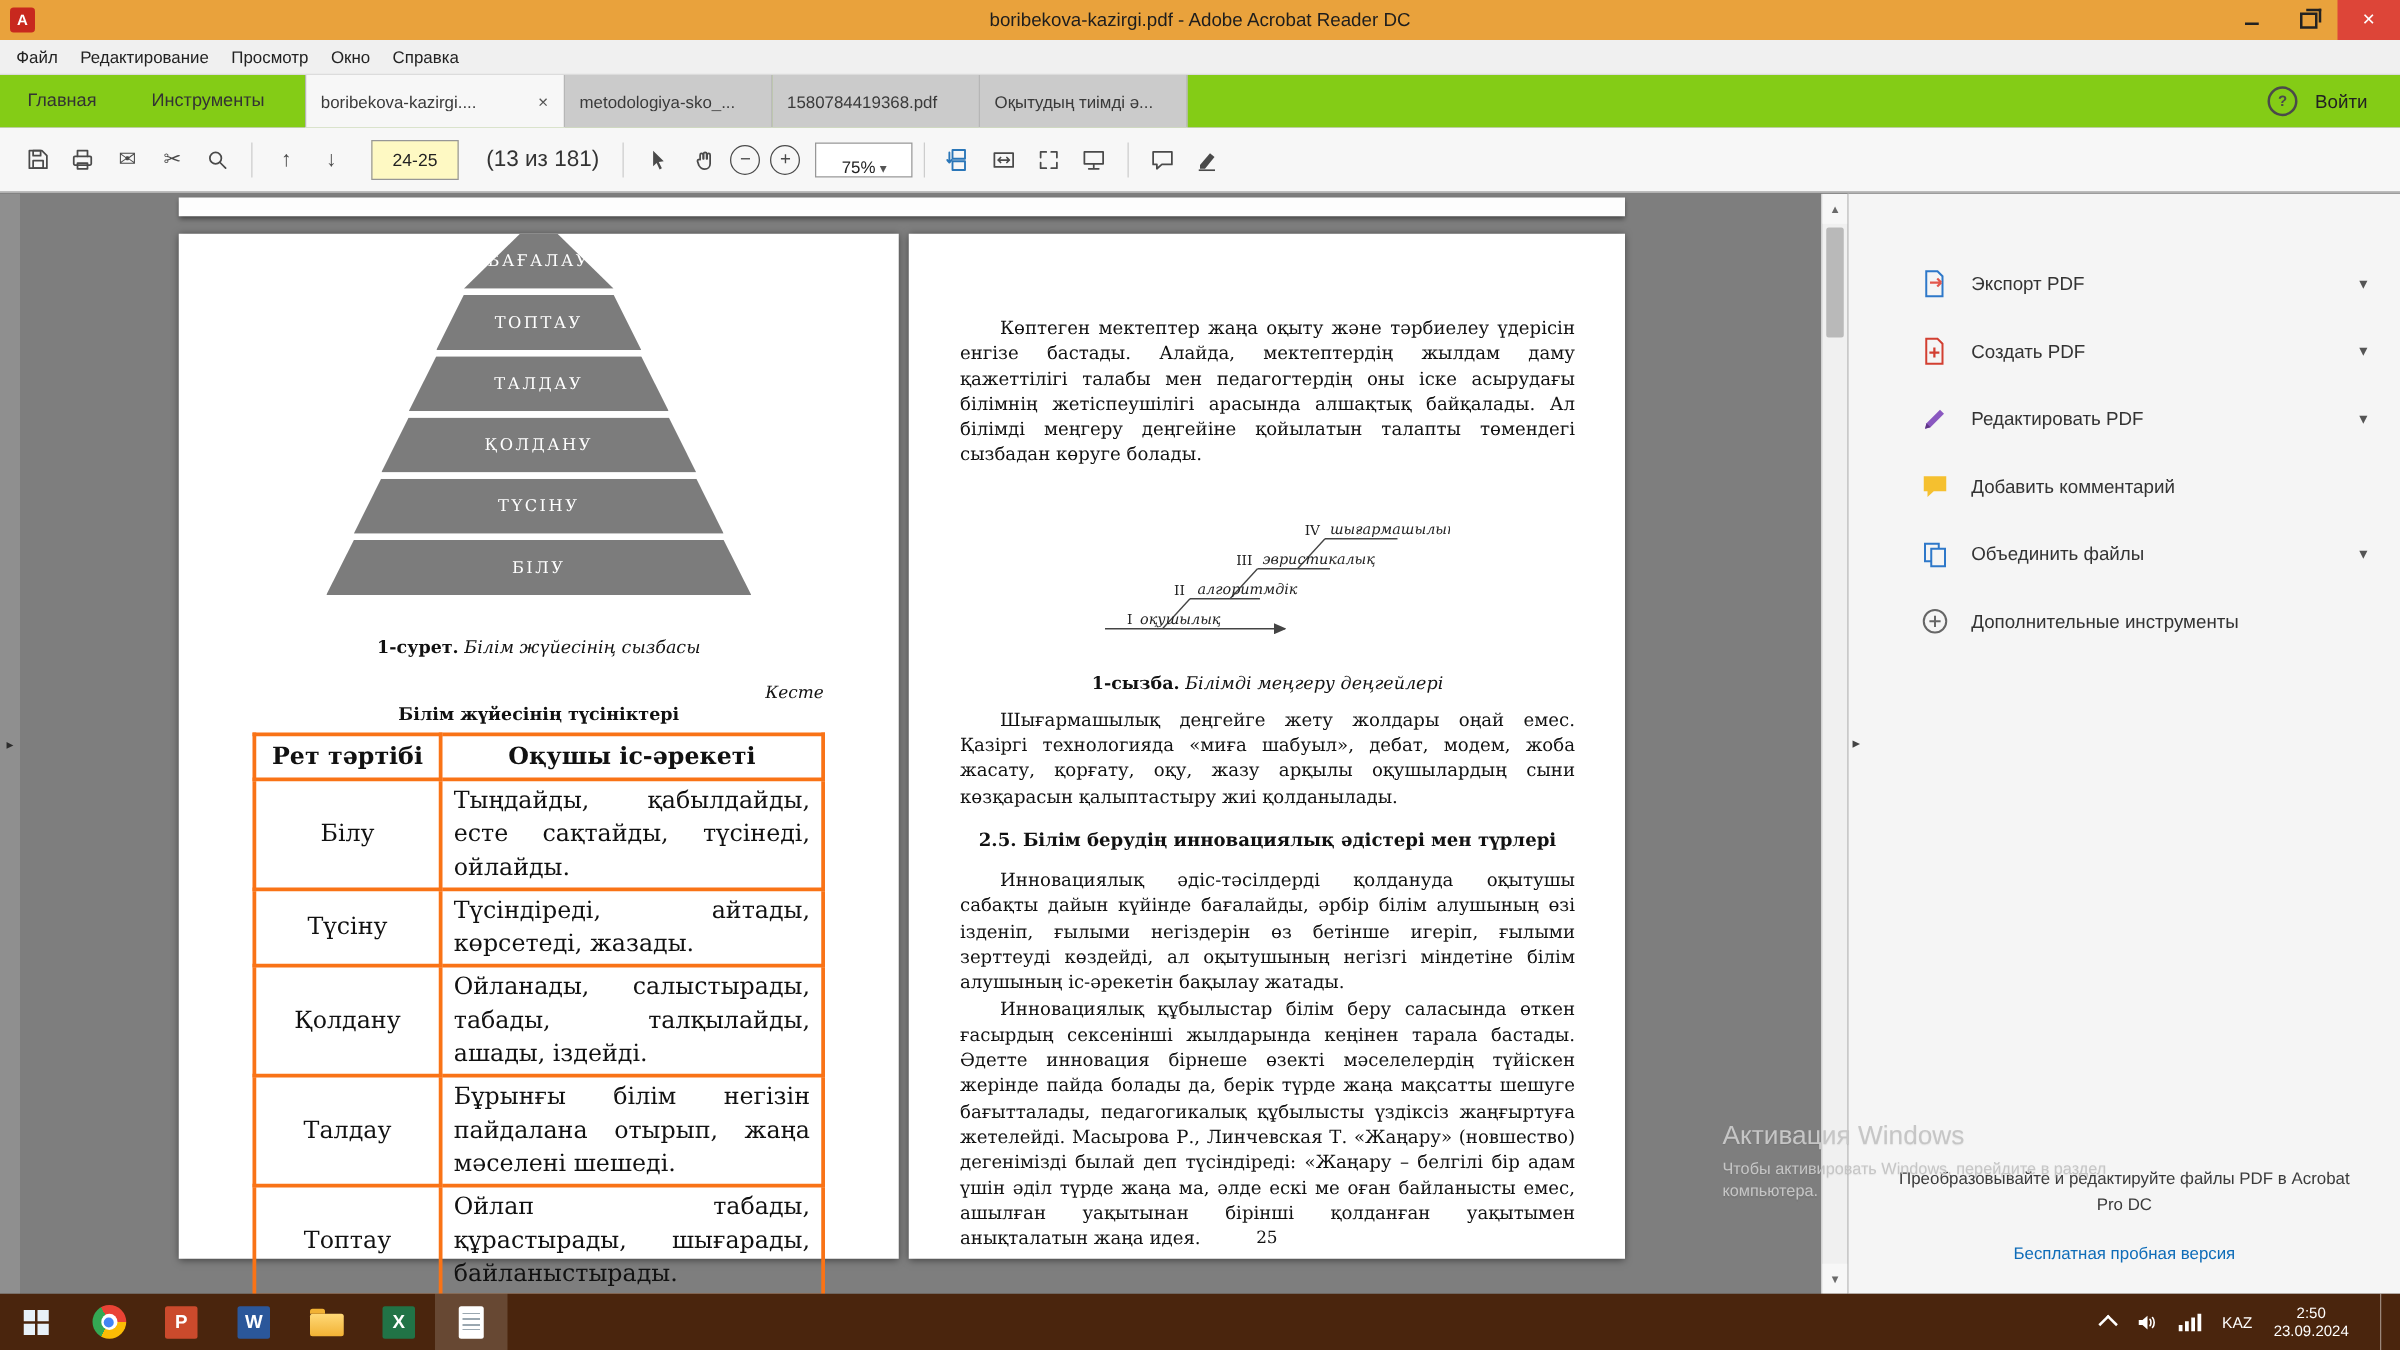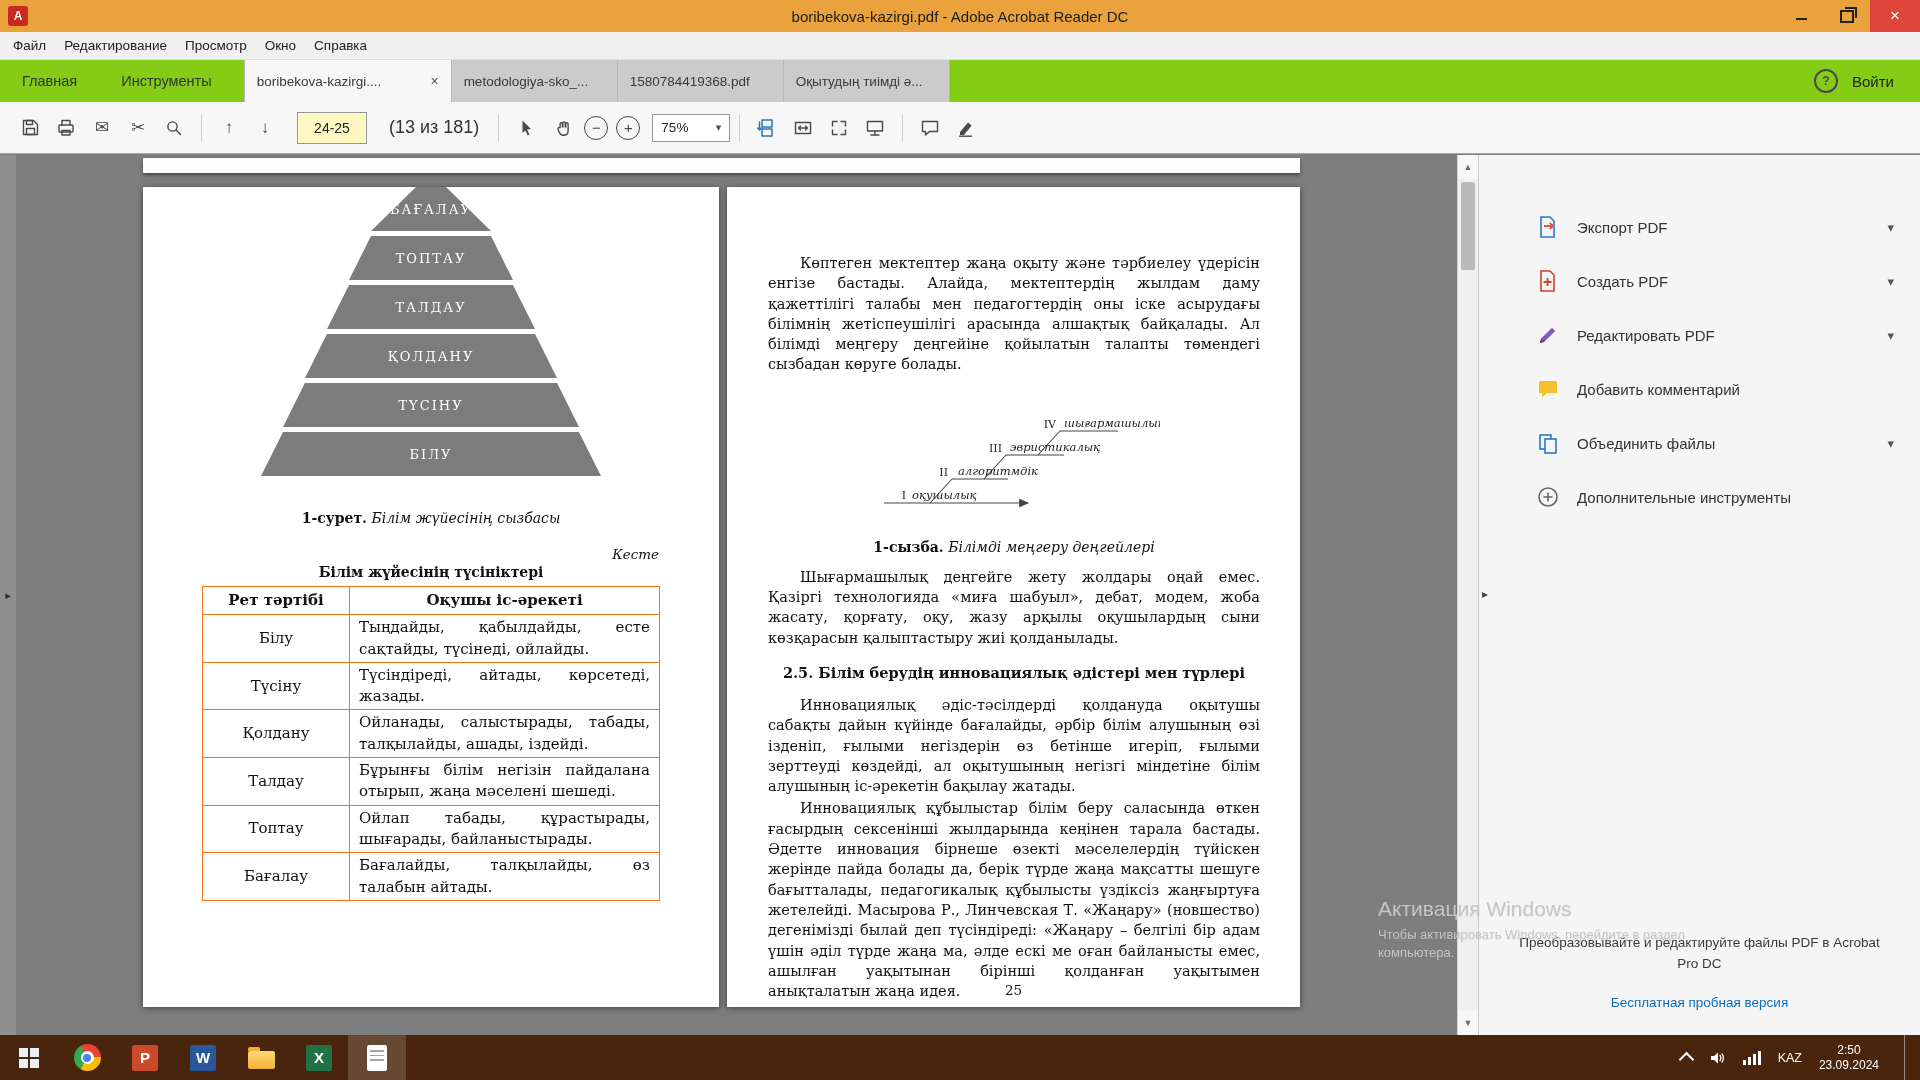--- a/index.html
+++ b/index.html
@@ -41,22 +41,22 @@
   .toolbar{position:absolute;top:102px;left:0;right:0;height:52px;background:#f7f7f7;border-bottom:1px solid #a9a9a9;
     display:flex;align-items:center;padding-left:12px;box-sizing:border-box;}
   .ticon{width:36px;height:36px;display:flex;align-items:center;justify-content:center;color:#4a4a4a;font-size:17px;}
   .ticon svg{display:block;}
   .tsep{width:1px;height:28px;background:#cdcdcd;margin:0 9px;}
   .page-box{width:64px;height:28px;border:1px solid #979797;background:#fef9c3;text-align:center;font-size:14px;
     font-family:"Liberation Sans",sans-serif;color:#222;margin:0 14px;}
   .page-count{font-size:18px;color:#333;margin:0 10px 0 8px;white-space:nowrap;}
   .circle-btn{width:22px;height:22px;border:1.5px solid #4a4a4a;border-radius:50%;display:flex;align-items:center;
     justify-content:center;font-size:15px;color:#4a4a4a;line-height:1;}
-  .zoom-box{width:78px;height:28px;border:1px solid #979797;background:#fff;display:flex;align-items:center;
-    padding:0 8px;font-size:13.5px;color:#222;margin-left:8px;box-sizing:border-box;}
+  .zoom-box{width:78px;height:28px;border:1px solid #979797;background:#fff;display:flex;align-items:flex-end;
+    padding:0 20px;font-size:13.5px;color:#222;margin-left:8px;box-sizing:border-box;}
   .zoom-box .chev{margin-left:auto;color:#555;font-size:11px;}
 
   
   .navstrip{position:absolute;left:0;top:155px;bottom:45px;width:16px;background:#8f8f8f;border-right:1px solid #6e6e6e;
     display:flex;align-items:center;justify-content:center;color:#2c2c2c;font-size:11px;}
   .docarea{position:absolute;left:16px;top:155px;width:1462px;bottom:45px;background:#7e7e7e;overflow:hidden;}
   .remnant{position:absolute;top:3px;left:127px;width:1157px;height:15px;background:#fdfdfd;box-shadow:0 2px 4px rgba(0,0,0,.45);}
   .page{position:absolute;top:32px;background:#fff;box-shadow:0 1px 6px rgba(0,0,0,.5);
     font-family:"DejaVu Serif","Liberation Serif",serif;color:#111;box-sizing:border-box;}
   .page24{left:127px;width:576px;height:820px;}
@@ -78,21 +78,21 @@
   .l3{width:208px;clip-path:polygon(10.6% 0,89.4% 0,100% 100%,0 100%);}
   .l4{width:252px;clip-path:polygon(8.7% 0,91.3% 0,100% 100%,0 100%);}
   .l5{width:296px;clip-path:polygon(7.4% 0,92.6% 0,100% 100%,0 100%);}
   .l6{width:340px;clip-path:polygon(6.5% 0,93.5% 0,100% 100%,0 100%);}
   .fig-cap{margin-top:34px;text-align:center;font-size:14px;}
   .fig-cap .b{font-weight:bold;}
   .fig-cap .i{font-style:italic;}
   .kes{margin:20px 60px 0 0;text-align:right;font-style:italic;font-size:13.5px;}
   .tbl-title{text-align:center;font-weight:bold;font-size:14px;margin-top:2px;}
   table.bloom{margin:6px auto 0;width:458px;border-collapse:collapse;}
-  table.bloom th,table.bloom td{border:1px solid #f97316;font-size:15px;line-height:1.42;padding:2px 9px;}
+  table.bloom th,table.bloom td{border:3px solid #f97316;font-size:19px;line-height:1.42;padding:2px 9px;}
   table.bloom th{font-weight:bold;text-align:center;padding:3px 6px;}
   td.c1{width:128px;text-align:center;vertical-align:middle;}
   td.c2{text-align:justify;}
   .pagenum{position:absolute;bottom:9px;left:0;right:0;text-align:center;font-size:13.5px;}
 
   
   .p{font-size:14.5px;line-height:1.4;text-align:justify;text-indent:32px;margin:0;}
   .ladder{margin:22px 0 0 112px;}
   .ladder text{font-family:"DejaVu Serif","Liberation Serif",serif;fill:#222;}
   .scheme-cap{margin-top:20px;text-align:center;font-size:14px;}

